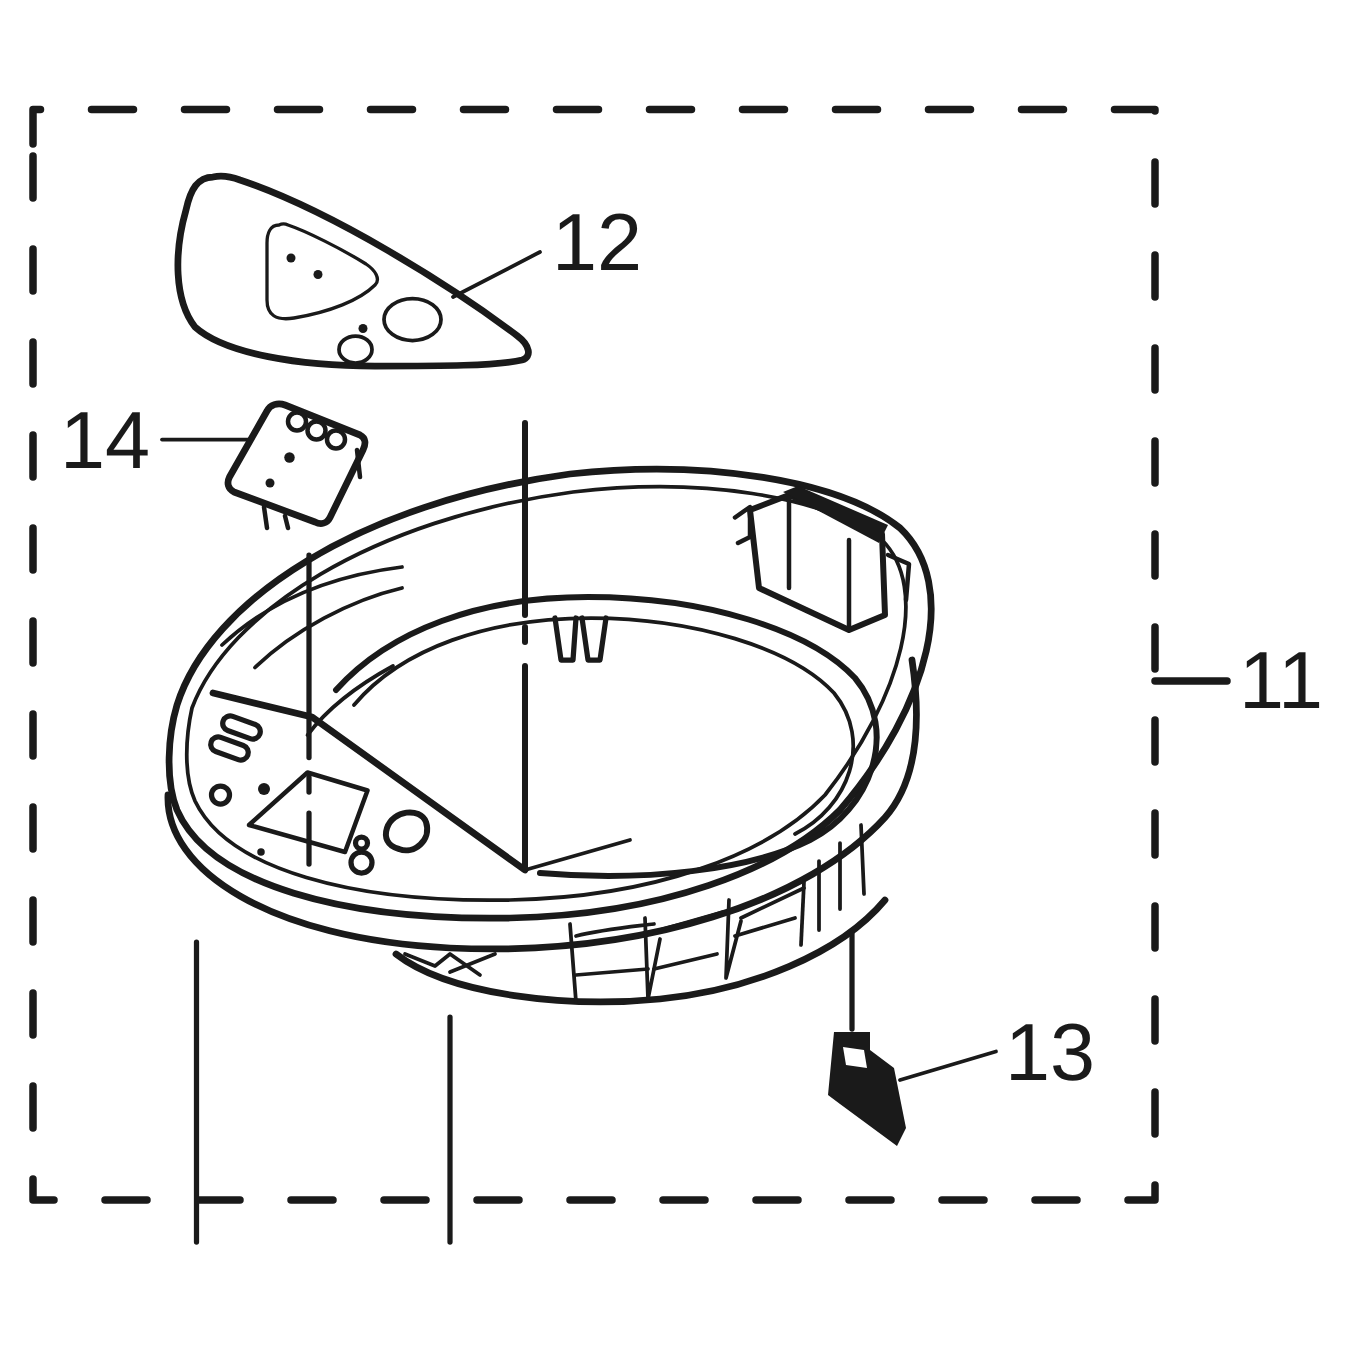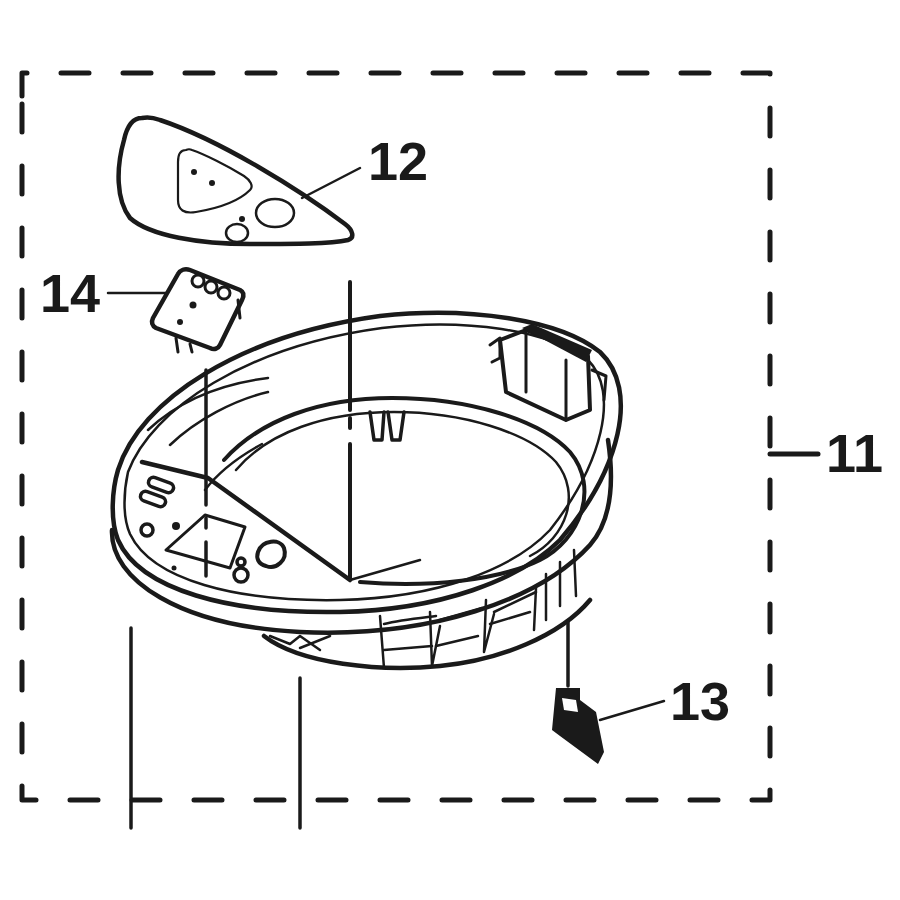--- a/index.html
+++ b/index.html
@@ -1,17 +1,17 @@
 <!DOCTYPE html>
 <html><head>
 <meta charset="utf-8">
 <style>
   html, body { margin: 0; padding: 0; background: #ffffff; }
   body { width: 900px; height: 900px; position: relative; overflow: hidden; }
-  #stage { position: absolute; left: 0; top: 0; width: 900px; height: 900px; font-weight: bold; }
+  #stage { position: absolute; left: 0; top: 0; width: 900px; height: 900px; }
   svg { position: absolute; left: 0; top: 0; }
   .lbl {
     font-family: "Liberation Sans", sans-serif;
     font-size: 54px;
     fill: #1a1a1a;
   }
   .ln { stroke: #1a1a1a; fill: none; stroke-linecap: round; stroke-linejoin: round; }
   .solid { fill: #1a1a1a; }
 </style>
 </head>

